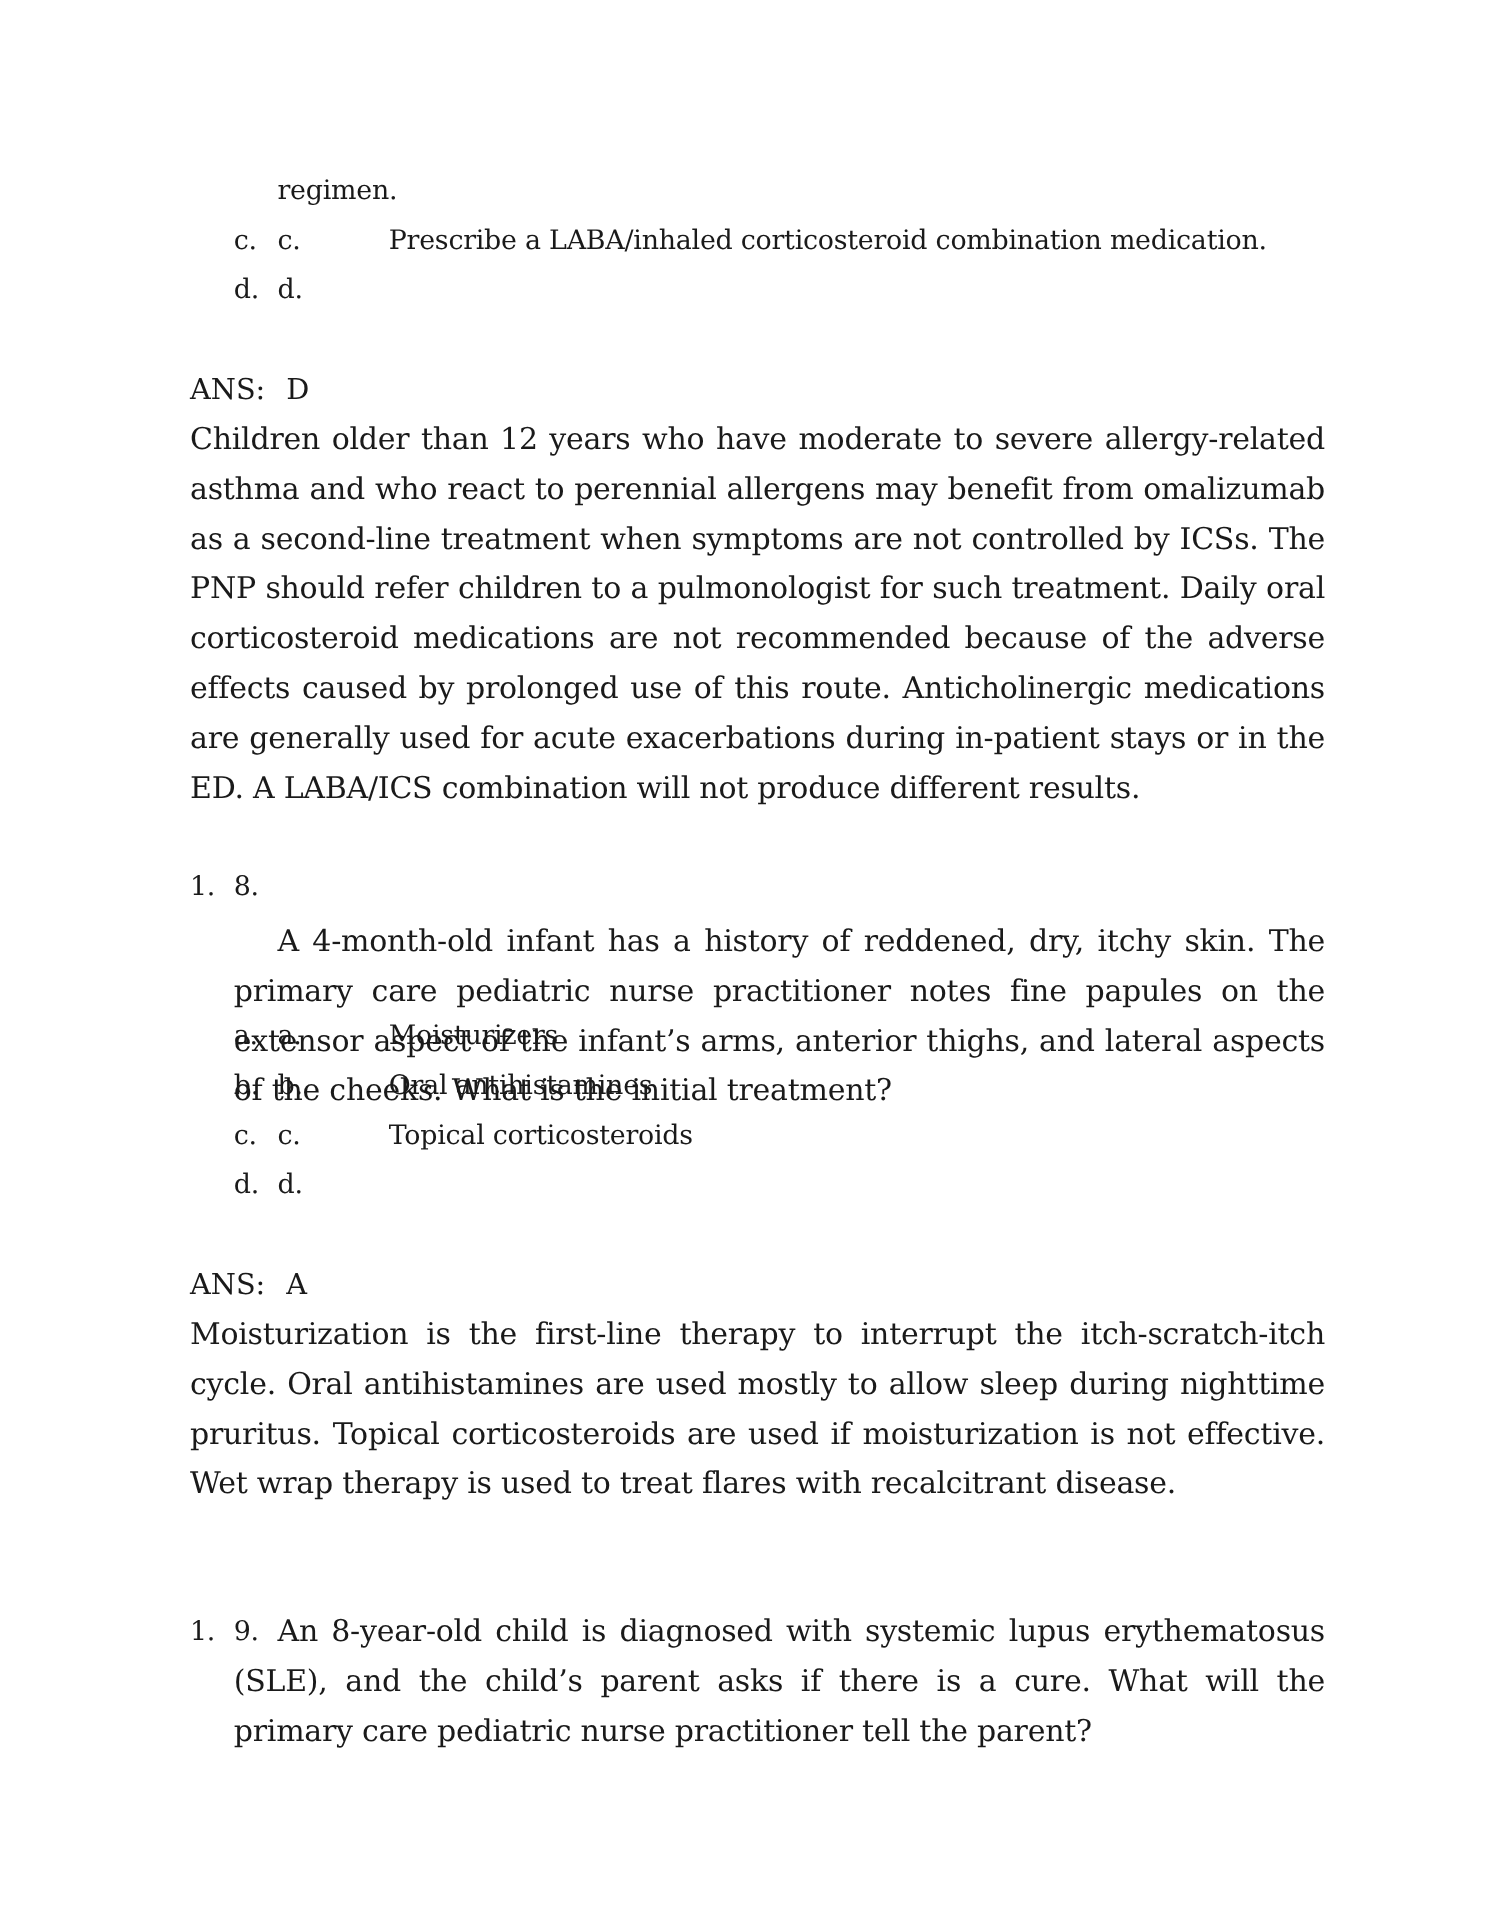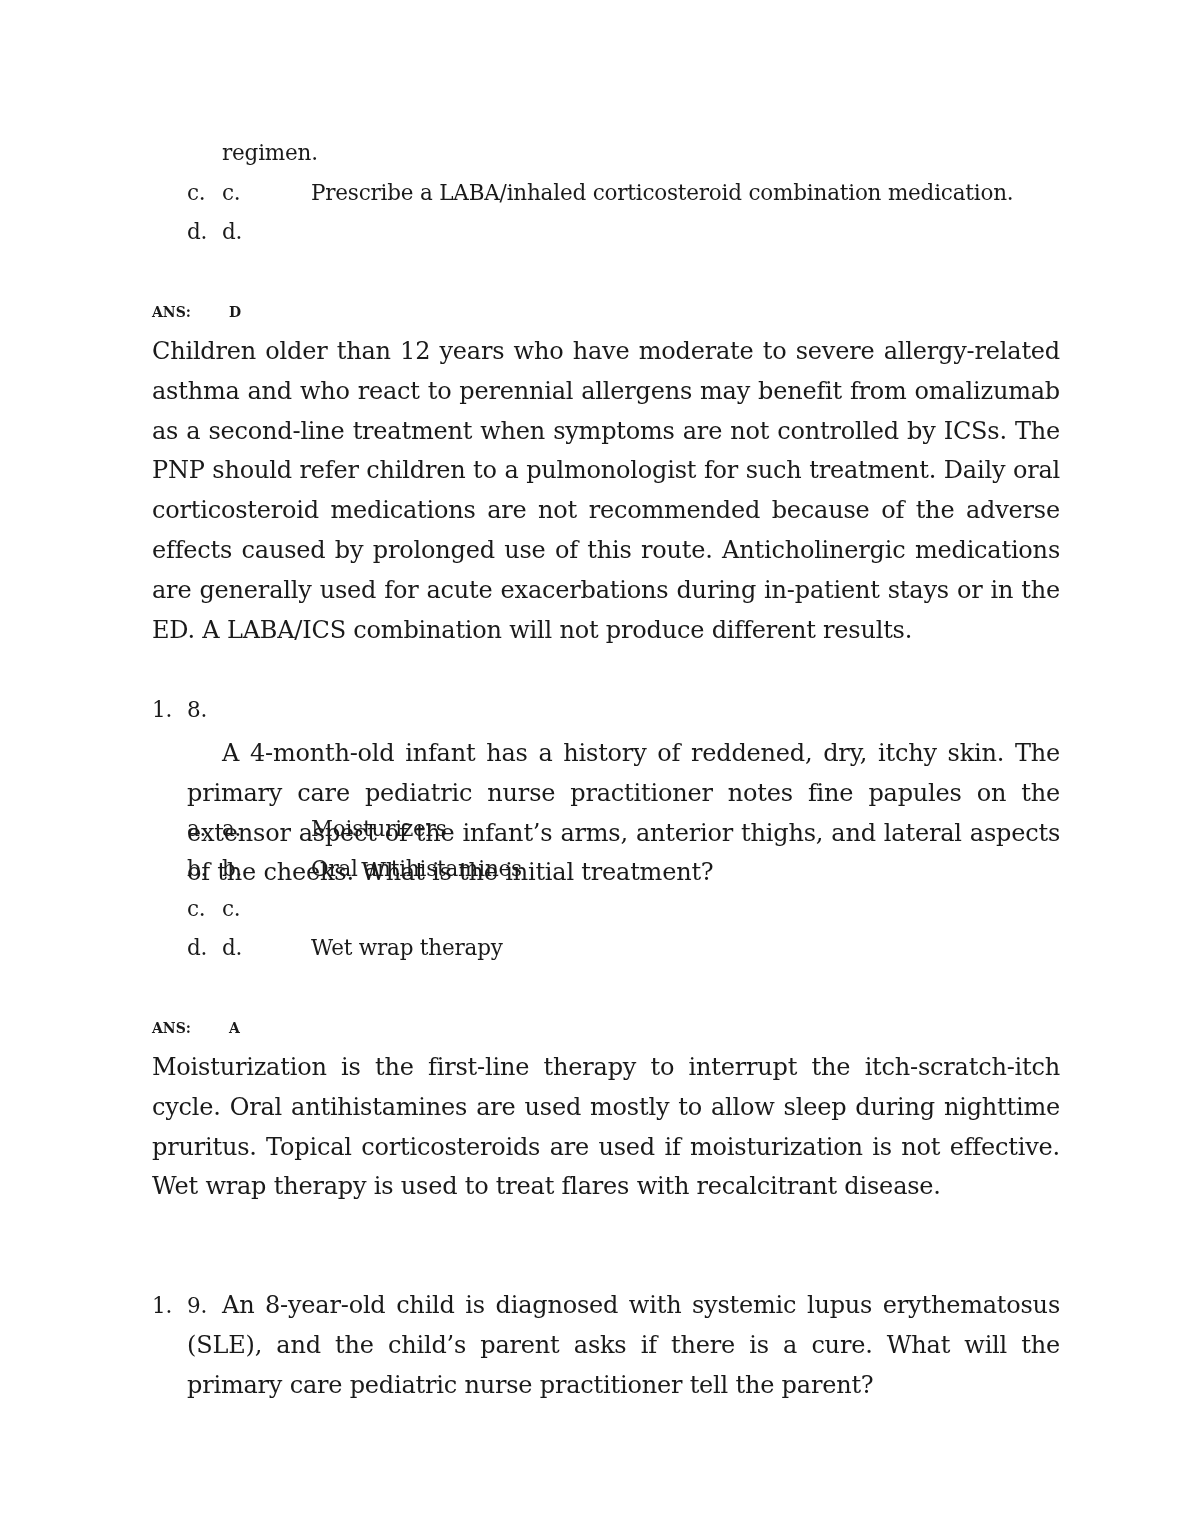--- a/index.html
+++ b/index.html
@@ -17,21 +17,21 @@
       position: absolute; left: 140px; width: 908px; font-size: 24px; line-height: 39.8px;
       text-align: justify; letter-spacing: -0.2px;
     }
     .just.q { left: 175px; width: 873px; }
     .opt .m1 { position: absolute; left: 175px; }
     .opt .m2 { position: absolute; left: 210px; }
     .opt .txt { position: absolute; left: 280px; margin-left: 19px; }
     .opt { position: absolute; left: 0; width: 1190px; height: 40px; font-size: 21.5px; line-height: 40px; white-space: nowrap; letter-spacing: -0.2px; }
     .qhead .n1 { position: absolute; left: 140px; }
     .qhead .n2 { position: absolute; left: 175px; }
-    .ans { position: absolute; left: 140px; font-size: 14px; line-height: 40px; white-space: nowrap; font-weight: bold; }
+    .ans { position: absolute; left: 140px; font-size: 23px; line-height: 40px; white-space: nowrap; }
     .ans .lab { display: inline-block; width: 77px; }
   </style>
 </head>
 <body>
 
 <div class="page">
 
   <div class="line" style="left:210px; top:133px;">regimen.</div>
 
   <div class="opt" style="top:173px;">
@@ -62,25 +62,25 @@
     <span class="txt">Moisturizers</span>
   </div>
   <div class="opt" style="top:849px;">
     <span class="m1">b.</span>
     <span class="m2">b.</span>
     <span class="txt">Oral antihistamines</span>
   </div>
   <div class="opt" style="top:889px;">
     <span class="m1">c.</span>
     <span class="m2">c.</span>
+    <span class="txt">Topical corticosteroids</span>
   </div>
   <div class="opt" style="top:928px;">
     <span class="m1">d.</span>
     <span class="m2">d.</span>
-    <span class="txt">Wet wrap therapy</span>
   </div>
 
   <div class="ans" style="top:1008px;">
     <span class="lab">ANS:</span><span>A</span>
   </div>
 
   <div class="just" style="top:1048px;">Moisturization is the first-line therapy to interrupt the itch-scratch-itch cycle. Oral antihistamines are used mostly to allow sleep during nighttime pruritus. Topical corticosteroids are used if moisturization is not effective. Wet wrap therapy is used to treat flares with recalcitrant disease.</div>
 
   <div class="qhead line" style="left:0; top:1286px; width:1190px;">
     <span class="n1">1.</span>

